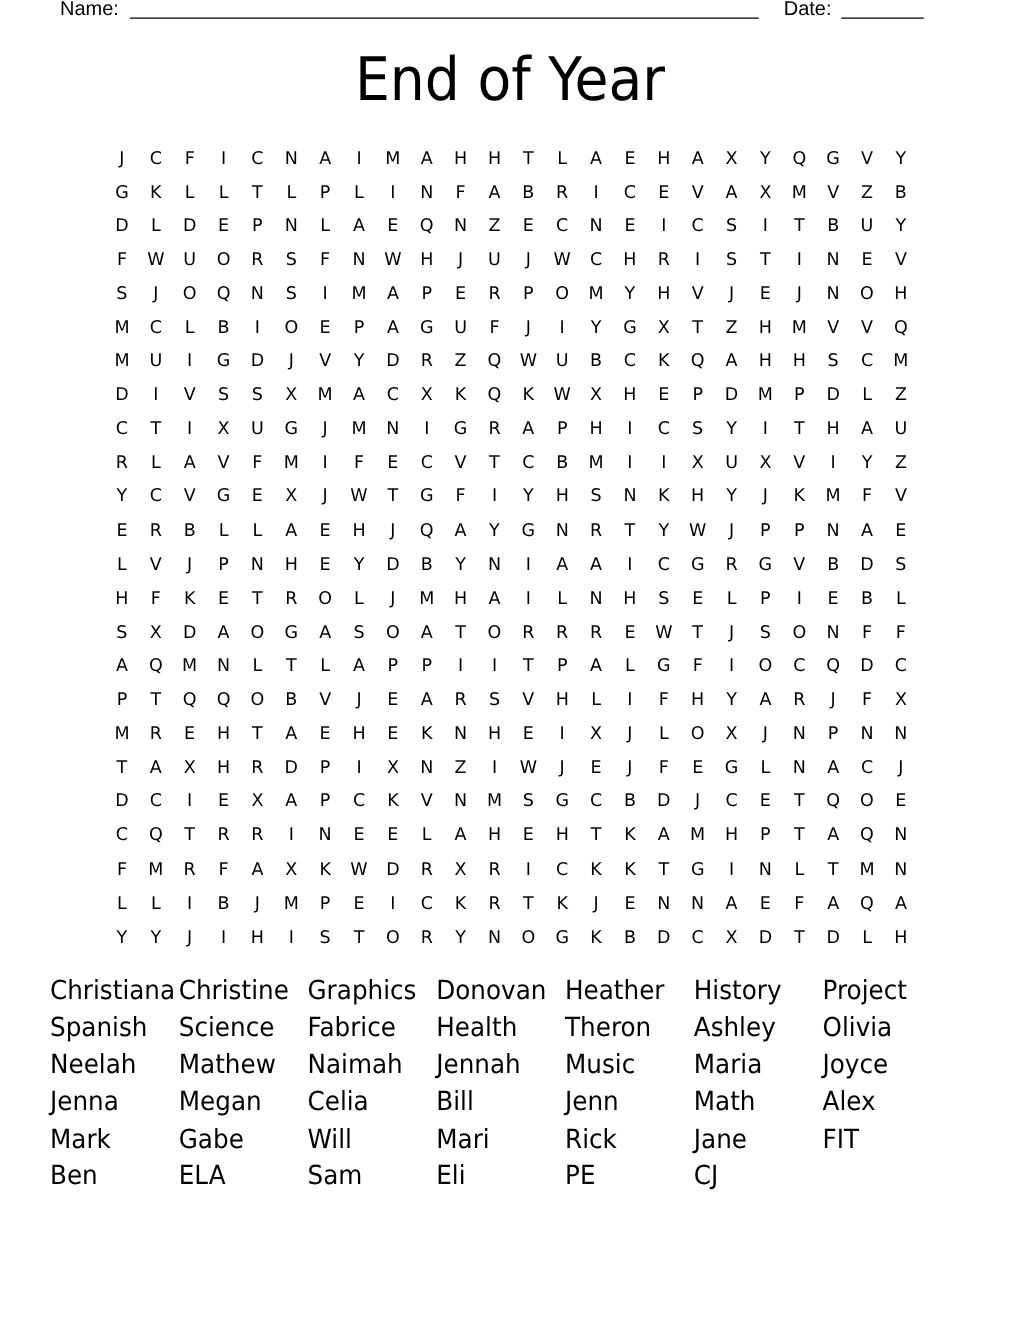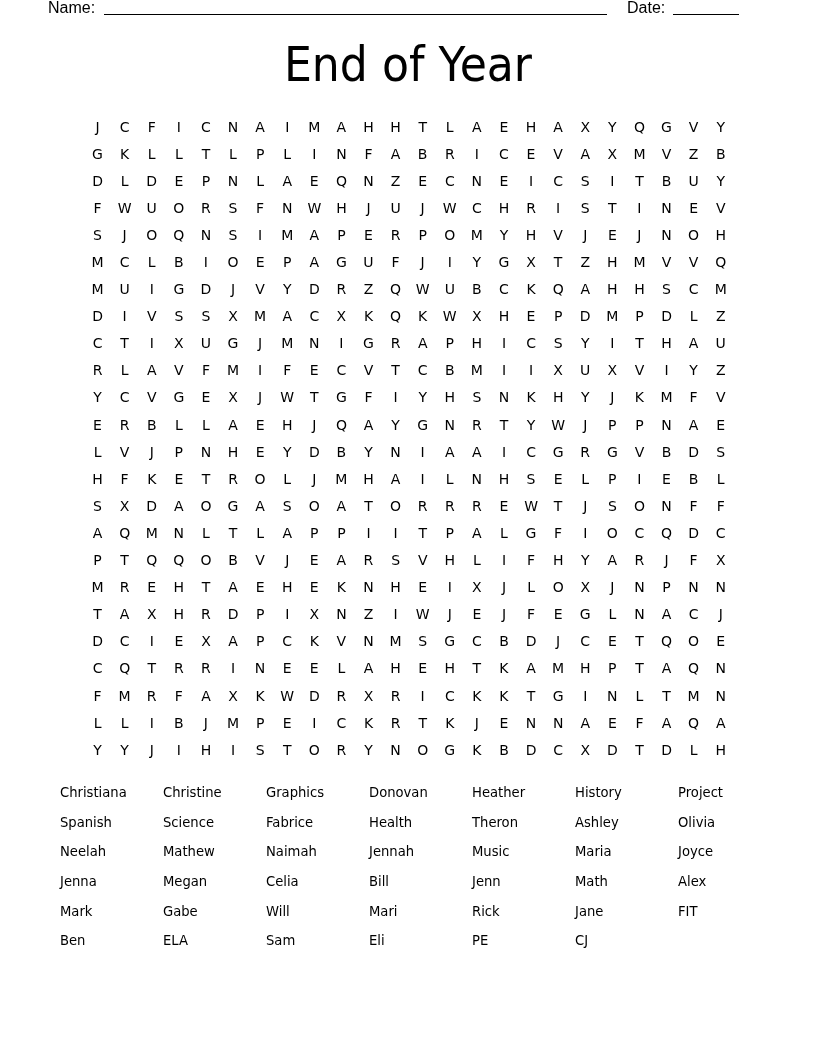--- a/index.html
+++ b/index.html
@@ -18,23 +18,23 @@
     font-family: "DejaVu Sans", sans-serif; font-size: 48px; line-height: 60px;
     letter-spacing: 0px; transform: scaleX(0.92); transform-origin: center;
   }
   .grid {
     position: absolute; top: 113px; left: 84px;
     display: grid; grid-template-columns: repeat(24, 27.1px); grid-auto-rows: 27.1px;
     font-family: "DejaVu Sans", sans-serif; font-size: 14px;
   }
   .cell { display: flex; align-items: center; justify-content: center; }
   .words {
-    position: absolute; top: 778px; left: 60px;
+    position: absolute; top: 778px; left: 40px;
     display: grid; grid-template-columns: repeat(7, 103px); grid-auto-rows: 29.7px;
-    font-family: "DejaVu Sans", sans-serif; font-size: 14px;
+    font-family: "DejaVu Sans", sans-serif; font-size: 21px;
   }
   .word { white-space: nowrap; line-height: 29.7px; transform: scaleX(0.94); transform-origin: left; }
 </style>
 </head>
 <body>
 
 <div class="header-line">
   <span class="name-label">Name:</span>
   <span class="name-blank"></span>
   <span class="date-label">Date:</span>

